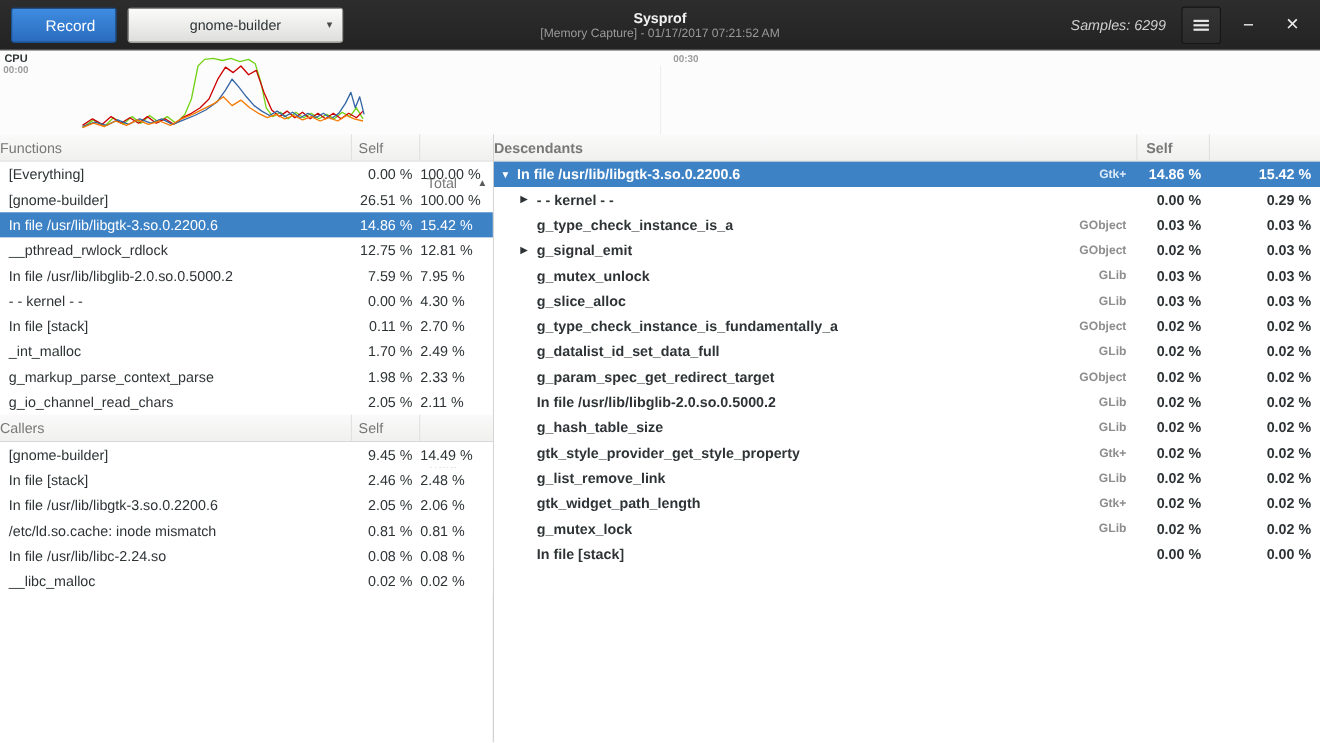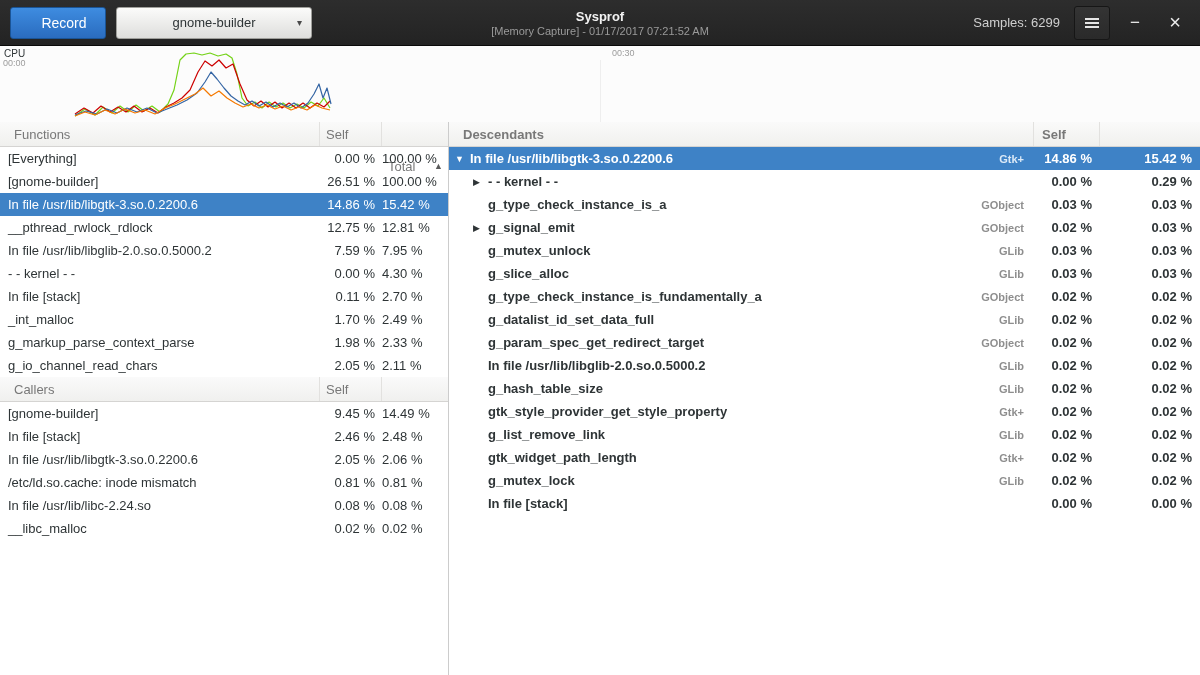--- a/index.html
+++ b/index.html
@@ -21,54 +21,54 @@
   .target-combo{
     height:32px; width:196px; border-radius:3px; cursor:pointer;
     background:linear-gradient(#fbfbfa,#dededc); border:1px solid #9f9f9b;
     color:#2e3436; font-size:13px; font-family:inherit;
     display:flex; align-items:center; justify-content:center; position:relative;
   }
   .target-combo .arrow{ position:absolute; right:9px; top:9px; font-size:10px; color:#4a4a4a; }
   .title-block{ position:absolute; left:50%; top:50%; transform:translate(-50%,-50%); text-align:center; }
   .title-block .title{ color:#f2f2f2; font-size:13px; font-weight:bold; line-height:16px; }
   .title-block .subtitle{ color:#9a9a9a; font-size:11px; line-height:13px; }
-  .samples{ margin-left:auto; color:#cfcfcf; font-size:13px; padding-right:4px; }
+  .samples{ margin-left:auto; color:#cfcfcf; font-size:13px; padding-right:4px;font-style:italic; }
   .menu-btn{
     width:36px; height:34px; border-radius:3px; cursor:pointer;
     background:linear-gradient(#343434,#2a2a2a); border:1px solid #161616;
     display:flex; align-items:center; justify-content:center;
   }
   .hamburger{ width:14px; height:2px; background:#e6e6e6; box-shadow:0 -4px 0 #e6e6e6, 0 4px 0 #e6e6e6; }
   .win-btn{
     width:30px; height:34px; background:transparent; border:none; color:#ececec;
     font-size:17px; cursor:pointer; display:flex; align-items:center; justify-content:center;
     font-family:inherit;
   }
 
   
-  .timeline{ height:76px; flex:none; position:relative; background:#fcfcfc; }
+  .timeline{ height:76px; flex:none; position:relative; background:#fcfcfc;font-weight:bold; }
   .timeline svg{ position:absolute; inset:0; width:1200px; height:76px; }
   .cpu-label{ position:absolute; left:4px; top:2px; font-size:10px; color:#2e3436; }
   .time-start{ position:absolute; left:3px; top:12px; font-size:9px; color:#9c9c9c; }
   .time-mid{ position:absolute; left:612px; top:2px; font-size:9px; color:#9c9c9c; }
   .grid-mid{ position:absolute; left:600px; top:14px; bottom:0; width:1px; background:#eeeeee; }
 
   
   .content{ flex:1; display:flex; min-height:0; }
   .left-pane{ width:449px; flex:none; border-right:1px solid #cccccc; display:flex; flex-direction:column; }
   .right-pane{ flex:1; display:flex; flex-direction:column; min-width:0;font-weight:bold; }
 
   .thead{
     height:25px; flex:none; display:flex; align-items:stretch;
     background:linear-gradient(#fafafa,#f0f0ee); border-bottom:1px solid #d5d4d2;
     color:#787878; font-size:13px;
   }
   .thead .cell{ display:flex; align-items:center; border-right:1px solid #e2e1df; }
   .thead .cell:last-child{ border-right:none;margin-top:44px; }
-  .th-name{ flex:1; padding-left:14px; min-width:0; }
+  .th-name{ flex:1; padding-left:0; min-width:0; }
   .th-num{ width:62px; flex:none; padding-left:6px; }
   .th-total{ width:66px; flex:none; padding-left:6px; justify-content:space-between; padding-right:5px; }
   .th-dself{ width:66px; flex:none; padding-left:8px; }
   .th-dcum{ width:100px; flex:none; padding-left:8px; justify-content:space-between; padding-right:6px; }
   .sort-arrow{ font-size:9px; color:#5a5a5a; }
 
   .tbody{ flex:none; }
   .row, .drow{ height:23px; display:flex; align-items:center; font-size:13px; color:#2e3436; background:#fff; }
   .row .name{ flex:1; min-width:0; padding-left:8px; white-space:nowrap; overflow:hidden; text-overflow:ellipsis; }
   .row .self{ width:62px; flex:none; text-align:right; padding-right:7px; }

